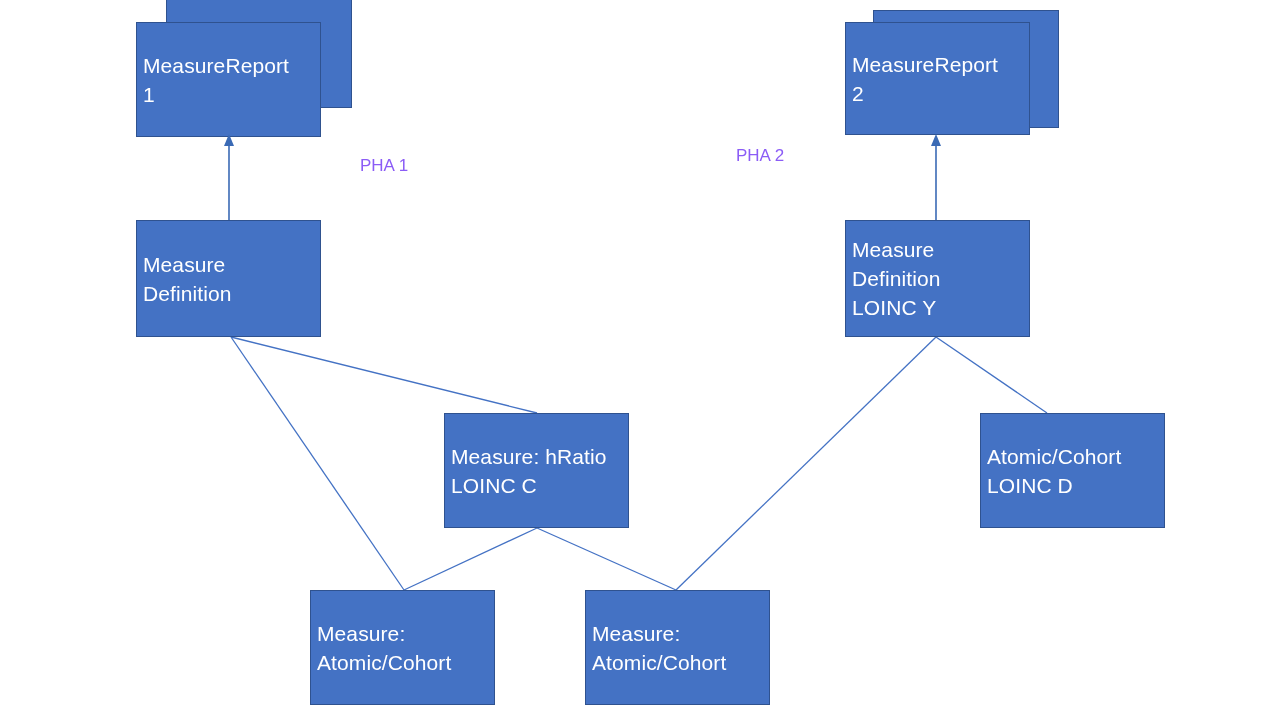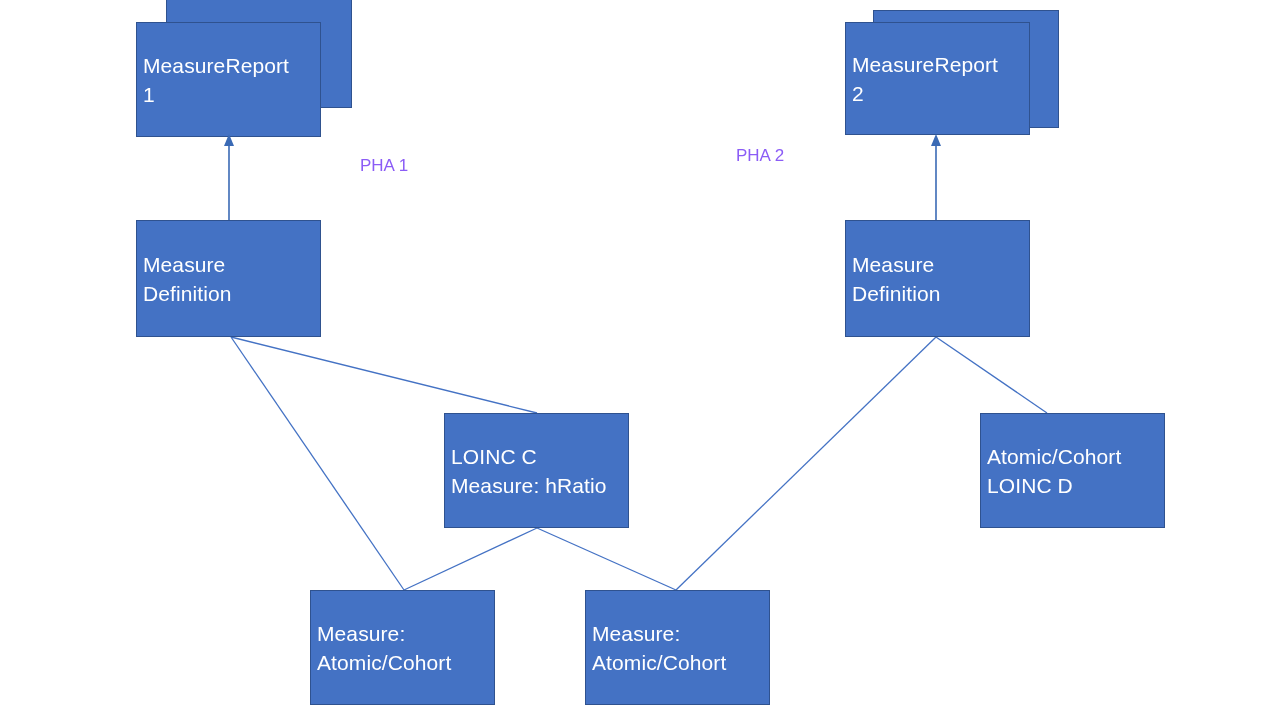--- a/index.html
+++ b/index.html
@@ -133,27 +133,28 @@
     <span class="lines">
       <span class="ln">Measure</span>
       <span class="ln">Definition</span>
     </span>
   </div>
 
   <div class="node" style="left:845px; top:220px; width:185px; height:117px;">
     <span class="lines">
       <span class="ln">Measure</span>
       <span class="ln">Definition</span>
+      <span class="ln">LOINC Y</span>
     </span>
   </div>
 
   <div class="node" style="left:444px; top:413px; width:185px; height:115px;">
     <span class="lines">
+      <span class="ln">Measure: hRatio</span>
       <span class="ln">LOINC C</span>
-      <span class="ln">Measure: hRatio</span>
     </span>
   </div>
 
   <div class="node" style="left:980px; top:413px; width:185px; height:115px;">
     <span class="lines">
       <span class="ln">Atomic/Cohort</span>
       <span class="ln">LOINC D</span>
     </span>
   </div>
 

